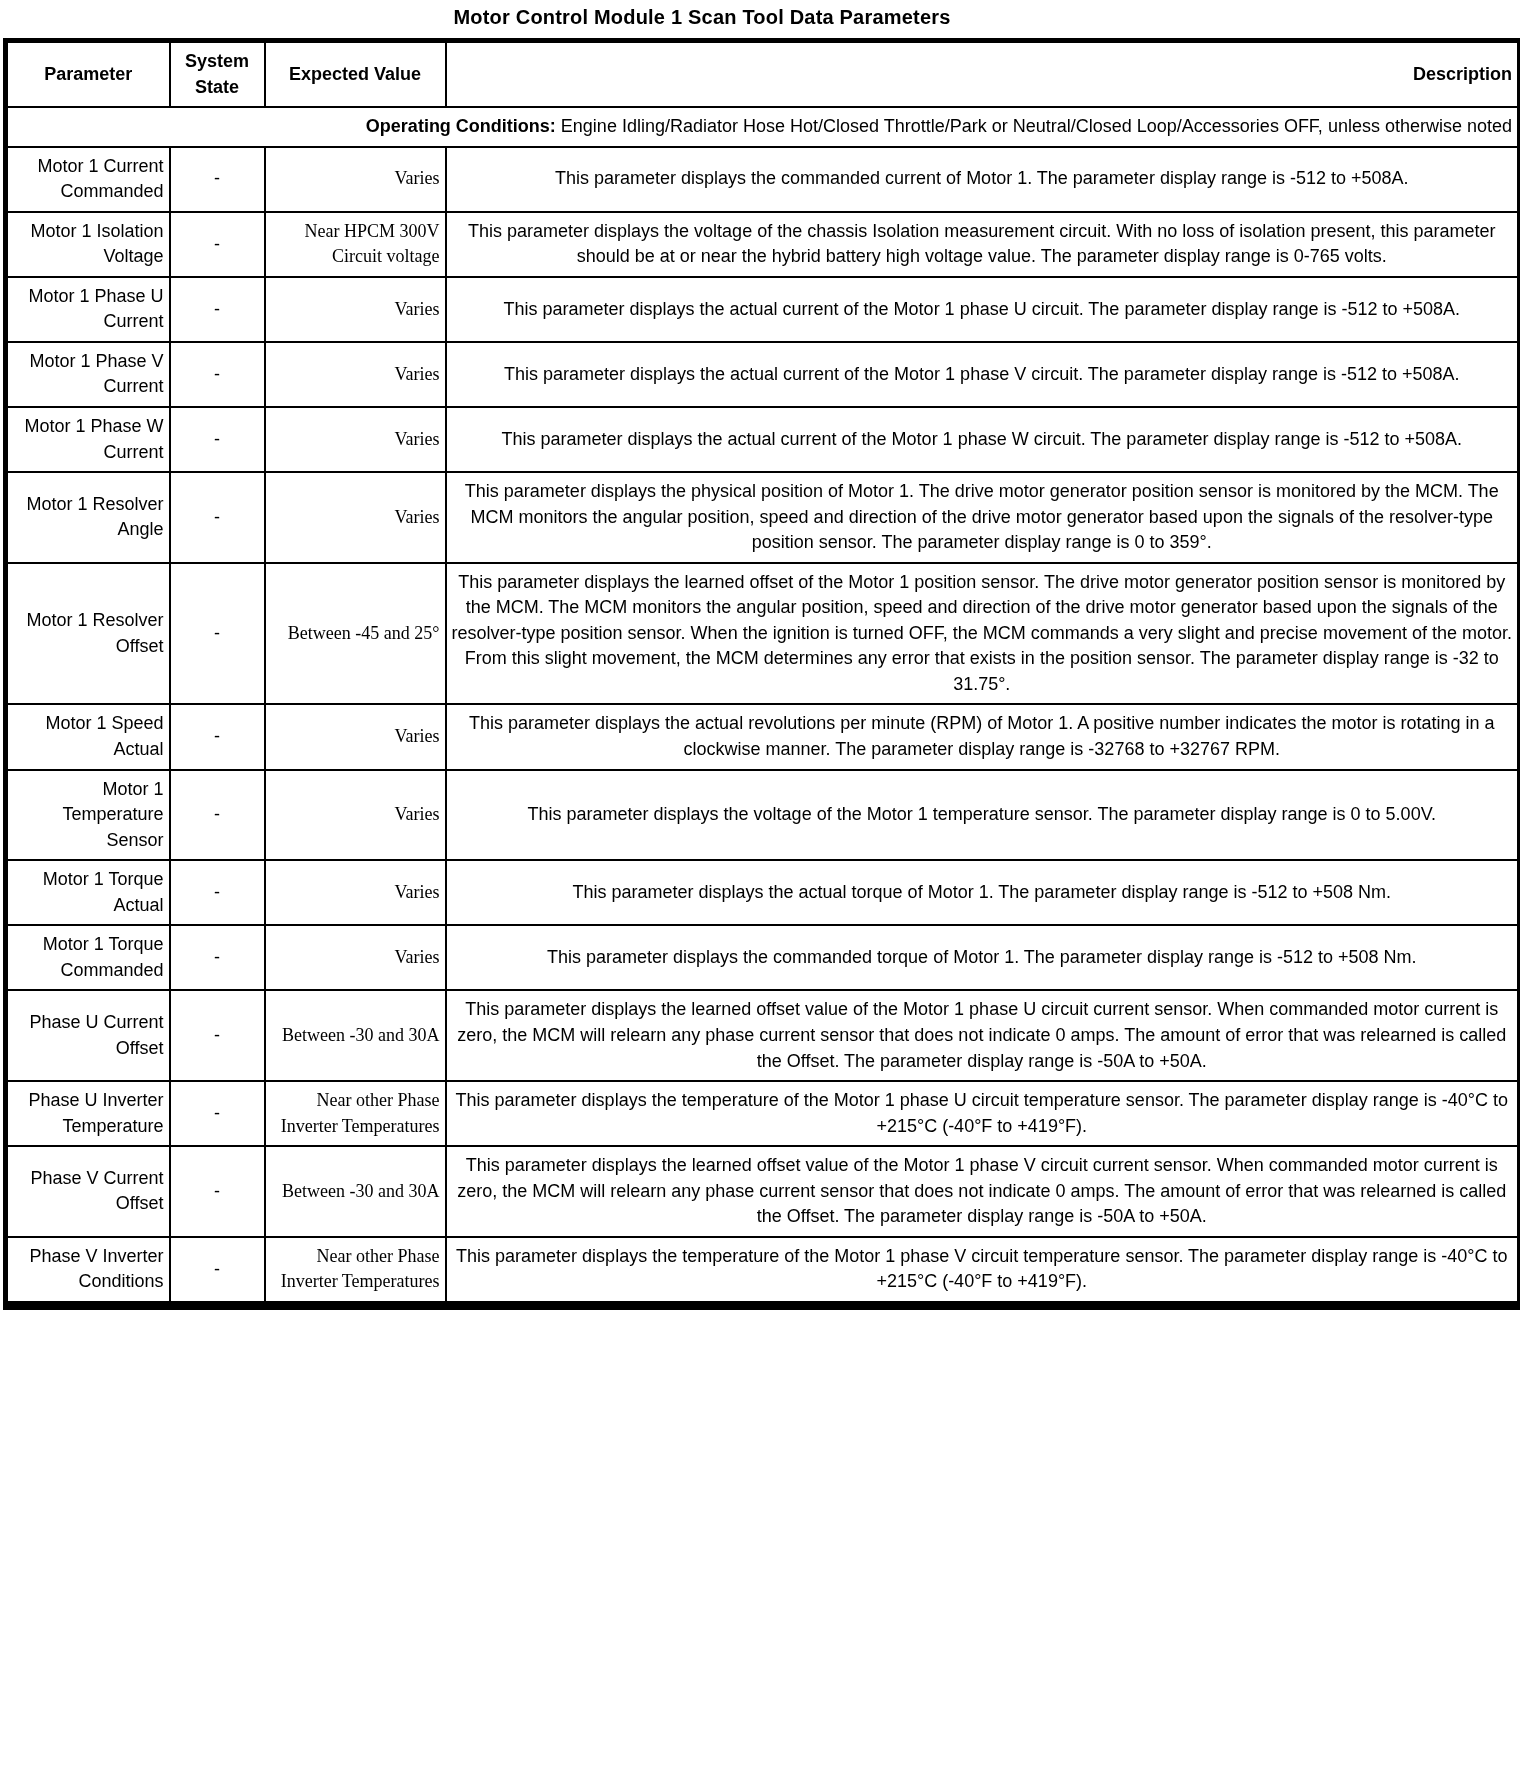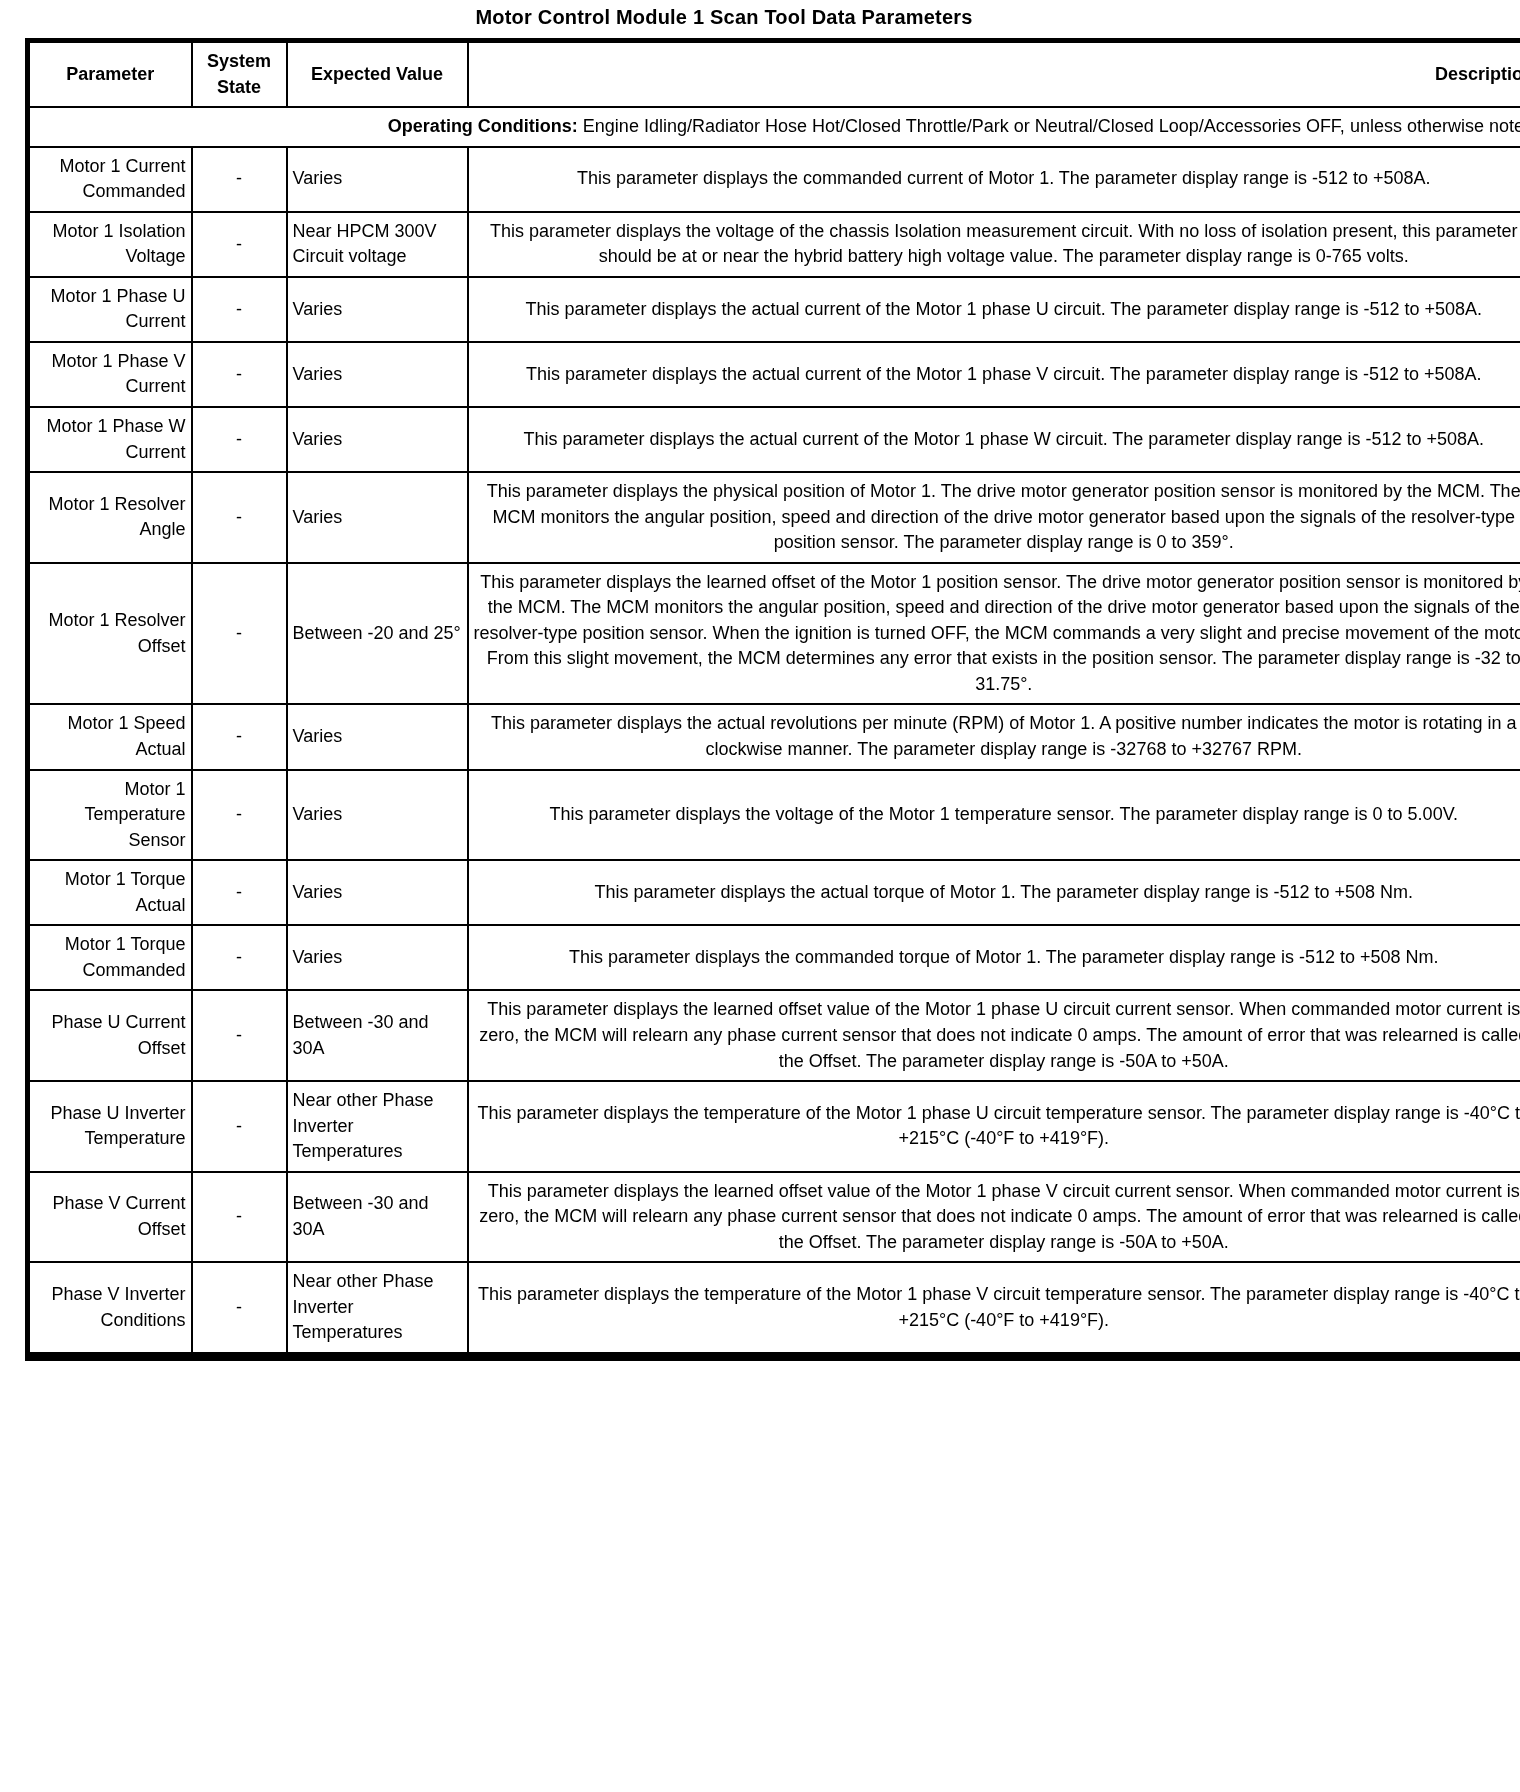--- a/index.html
+++ b/index.html
@@ -6,21 +6,20 @@
     margin: 0;
     padding: 0;
     background: #ffffff;
     color: #000000;
     font-family: "Liberation Sans", sans-serif;
   }
   .page {
     width: 1404px;
     box-sizing: border-box;
     padding: 2px 3px 0 3px;
-    margin-left: 22px;
   }
   .doc-title {
     font-size: 20px;
     font-weight: bold;
     text-align: center;
     margin: 4px 0 9px 0;
     letter-spacing: 0.2px;
   }
   table.params-table {
     width: 1514px;
@@ -51,21 +50,22 @@
     font-size: 18px;
     padding: 7px 6px;
   }
   td.param-cell {
     text-align: right;
   }
   td.state-cell {
     text-align: center;
   }
   td.expected-cell {
-    text-align: left;
+    text-align: right;
+    font-family: Liberation Serif, serif;
   }
   td.desc-cell {
     text-align: center;
     padding-left: 7px;
   }
   .bold { font-weight: bold; }
 </style>
 </head>
 <body>
 
@@ -127,21 +127,21 @@
   </tr>
         <tr>
     <td class="param-cell">Motor 1 Resolver Angle</td>
     <td class="state-cell">-</td>
     <td class="expected-cell">Varies</td>
     <td class="desc-cell">This parameter displays the physical position of Motor 1. The drive motor generator position sensor is monitored by the MCM. The MCM monitors the angular position, speed and direction of the drive motor generator based upon the signals of the resolver-type position sensor. The parameter display range is 0 to 359°.</td>
   </tr>
         <tr>
     <td class="param-cell">Motor 1 Resolver Offset</td>
     <td class="state-cell">-</td>
-    <td class="expected-cell">Between -20 and 25°</td>
+    <td class="expected-cell">Between -45 and 25°</td>
     <td class="desc-cell">This parameter displays the learned offset of the Motor 1 position sensor. The drive motor generator position sensor is monitored by the MCM. The MCM monitors the angular position, speed and direction of the drive motor generator based upon the signals of the resolver-type position sensor. When the ignition is turned OFF, the MCM commands a very slight and precise movement of the motor. From this slight movement, the MCM determines any error that exists in the position sensor. The parameter display range is -32 to 31.75°.</td>
   </tr>
         <tr>
     <td class="param-cell">Motor 1 Speed Actual</td>
     <td class="state-cell">-</td>
     <td class="expected-cell">Varies</td>
     <td class="desc-cell">This parameter displays the actual revolutions per minute (RPM) of Motor 1. A positive number indicates the motor is rotating in a clockwise manner. The parameter display range is -32768 to +32767 RPM.</td>
   </tr>
         <tr>
     <td class="param-cell">Motor 1 Temperature Sensor</td>

